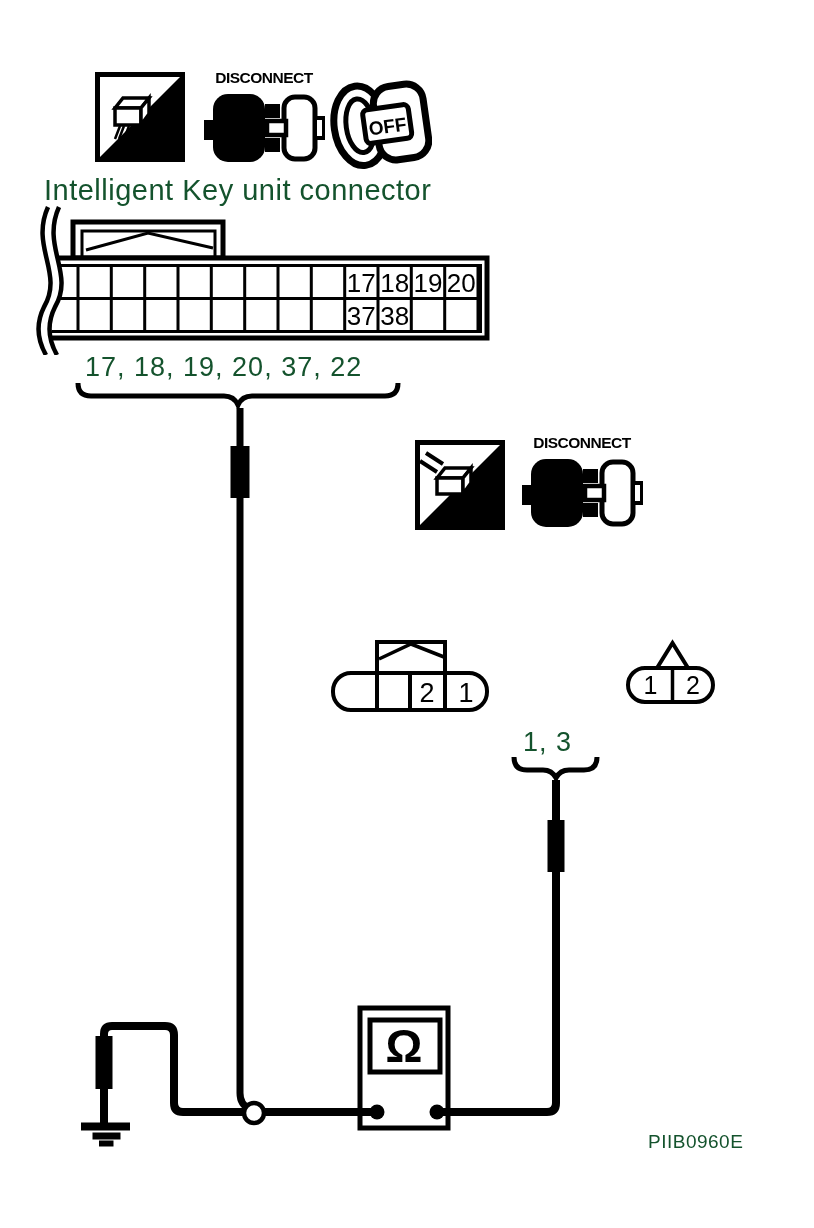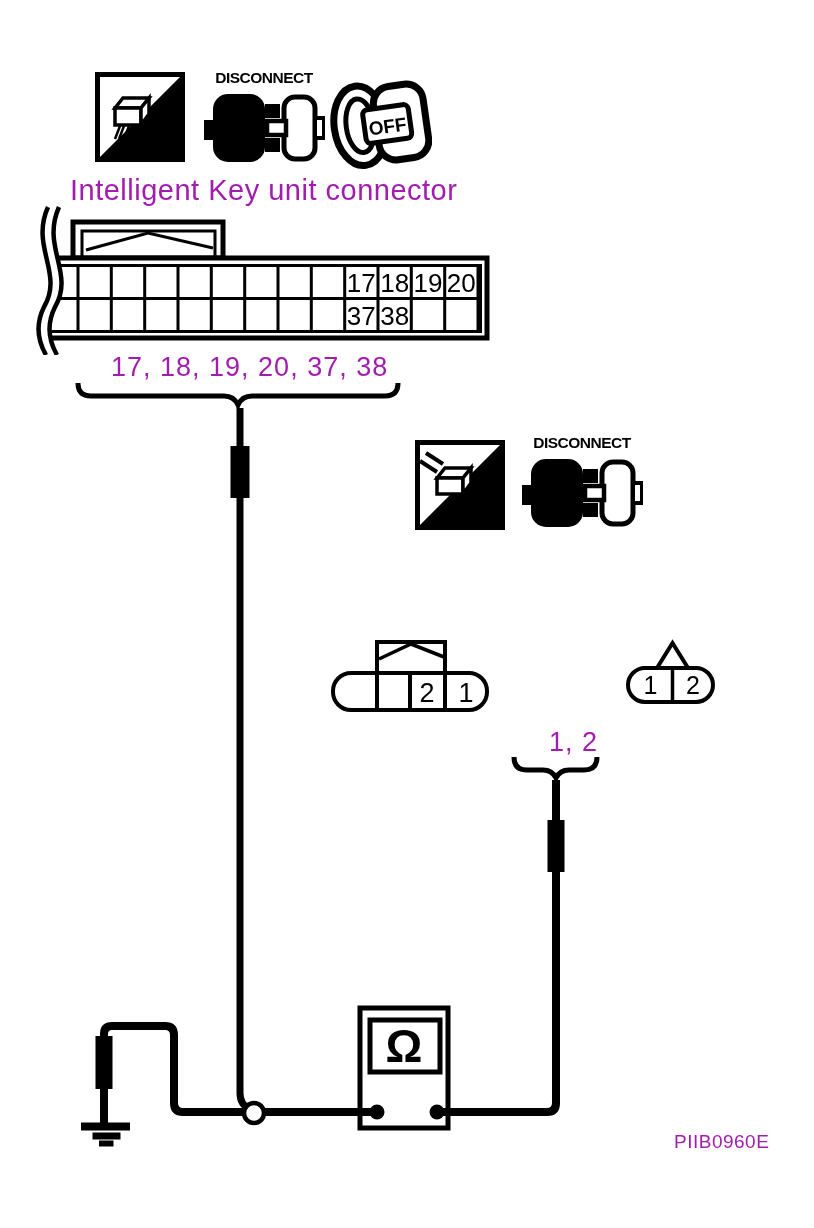--- a/index.html
+++ b/index.html
@@ -1,21 +1,21 @@
 <!DOCTYPE html>
 <html><head>
 <meta charset="utf-8">
 <style>
   html,body{margin:0;padding:0;background:#fff;}
   .canvas{
     position:relative;width:814px;height:1228px;background:#fff;overflow:hidden;
     font-family:"Liberation Sans","DejaVu Sans",sans-serif;color:#000;
   }
   .abs{position:absolute;}
-  .label{position:absolute;white-space:nowrap;color:#a21caf;margin-left:26px;}
+  .label{position:absolute;white-space:nowrap;color:#14532d;}
   .h1{font-size:29px;letter-spacing:0.5px;}
   .pins{font-size:27px;letter-spacing:1px;}
   .figcode{font-size:19px;letter-spacing:0.5px;}
   svg text{font-family:"Liberation Sans","DejaVu Sans",sans-serif;fill:#000;}
   svg .stroke{stroke:#000;fill:none;}
 </style>
 </head>
 <body>
 
 <div class="canvas">
@@ -70,21 +70,21 @@
     <text x="398" y="87" text-anchor="middle" font-size="26">19</text>
     <text x="431.3" y="87" text-anchor="middle" font-size="26">20</text>
     <text x="331.3" y="119.5" text-anchor="middle" font-size="26">37</text>
     <text x="364.7" y="119.5" text-anchor="middle" font-size="26">38</text>
 
     <path d="M18 2 C0 42 34 68 14 102 C5 120 8 136 16 150 L27 150 C19 136 16 120 25 102 C45 68 11 42 29 2 Z" fill="#fff"></path>
     <path class="stroke" stroke-width="4.5" d="M18 2 C0 42 34 68 14 102 C5 120 8 136 16 150"></path>
     <path class="stroke" stroke-width="4.5" d="M29 2 C11 42 45 68 25 102 C16 120 19 136 27 150"></path>
   </svg>
 
-  <div class="label pins" style="left:85px;top:352px">17, 18, 19, 20, 37, 38</div>
+  <div class="label pins" style="left:85px;top:352px">17, 18, 19, 20, 37, 22</div>
 
   <svg class="abs" style="left:415px;top:440px" width="90" height="90" viewBox="0 0 90 90">
     <rect x="2.5" y="2.5" width="85" height="85" fill="#fff" stroke="#000" stroke-width="5"></rect>
     <polygon points="87,3 87,87 3,87" fill="#000"></polygon>
     <g>
       <path class="stroke" stroke-width="4" d="M5 21 L22 32 M11 13 L28 24"></path>
       <polygon points="22,38 30,28 56,28 48,38" fill="#fff" stroke="#000" stroke-width="3.5"></polygon>
       <rect x="22" y="38" width="26" height="16" fill="#fff" stroke="#000" stroke-width="3.5"></rect>
       <polygon points="48,38 56,28 56,43 48,54" fill="#fff" stroke="#000" stroke-width="3.5"></polygon>
     </g>
@@ -113,21 +113,21 @@
   </svg>
 
   <svg class="abs" style="left:620px;top:635px" width="100" height="75" viewBox="0 0 100 75">
     <path d="M37 33 L52.5 8 L68 33 Z" fill="#fff" stroke="#000" stroke-width="4"></path>
     <rect x="8" y="33" width="85" height="34" rx="17" fill="#fff" stroke="#000" stroke-width="4"></rect>
     <path class="stroke" stroke-width="3.5" d="M52.5 33 V67"></path>
     <text x="30.5" y="59" text-anchor="middle" font-size="25">1</text>
     <text x="73" y="59" text-anchor="middle" font-size="25">2</text>
   </svg>
 
-  <div class="label pins" style="left:523px;top:727px">1, 2</div>
+  <div class="label pins" style="left:523px;top:727px">1, 3</div>
 
   <svg class="abs" style="left:0;top:0" width="814" height="1228" viewBox="0 0 814 1228">
 
     <path class="stroke" stroke-width="5" d="M78 383 Q78 396 91 396 L224 396 Q234 396 238 405 Q242 396 252 396 L385 396 Q398 396 398 383"></path>
     <path class="stroke" stroke-width="5" d="M514 757 Q514 770 527 770 L543 770 Q552 770 556 778 Q560 770 569 770 L584 770 Q597 770 597 757"></path>
 
     <path class="stroke" stroke-width="7" d="M240 408 L240 1093 Q240 1105 250 1109"></path>
     <path class="stroke" stroke-width="19" d="M240 446 L240 498"></path>
 
     <path class="stroke" stroke-width="8" d="M104 1124 L104 1034 Q104 1026 112 1026 L165 1026 Q174 1026 174 1035 L174 1103 Q174 1112 183 1112 L246 1112"></path>

